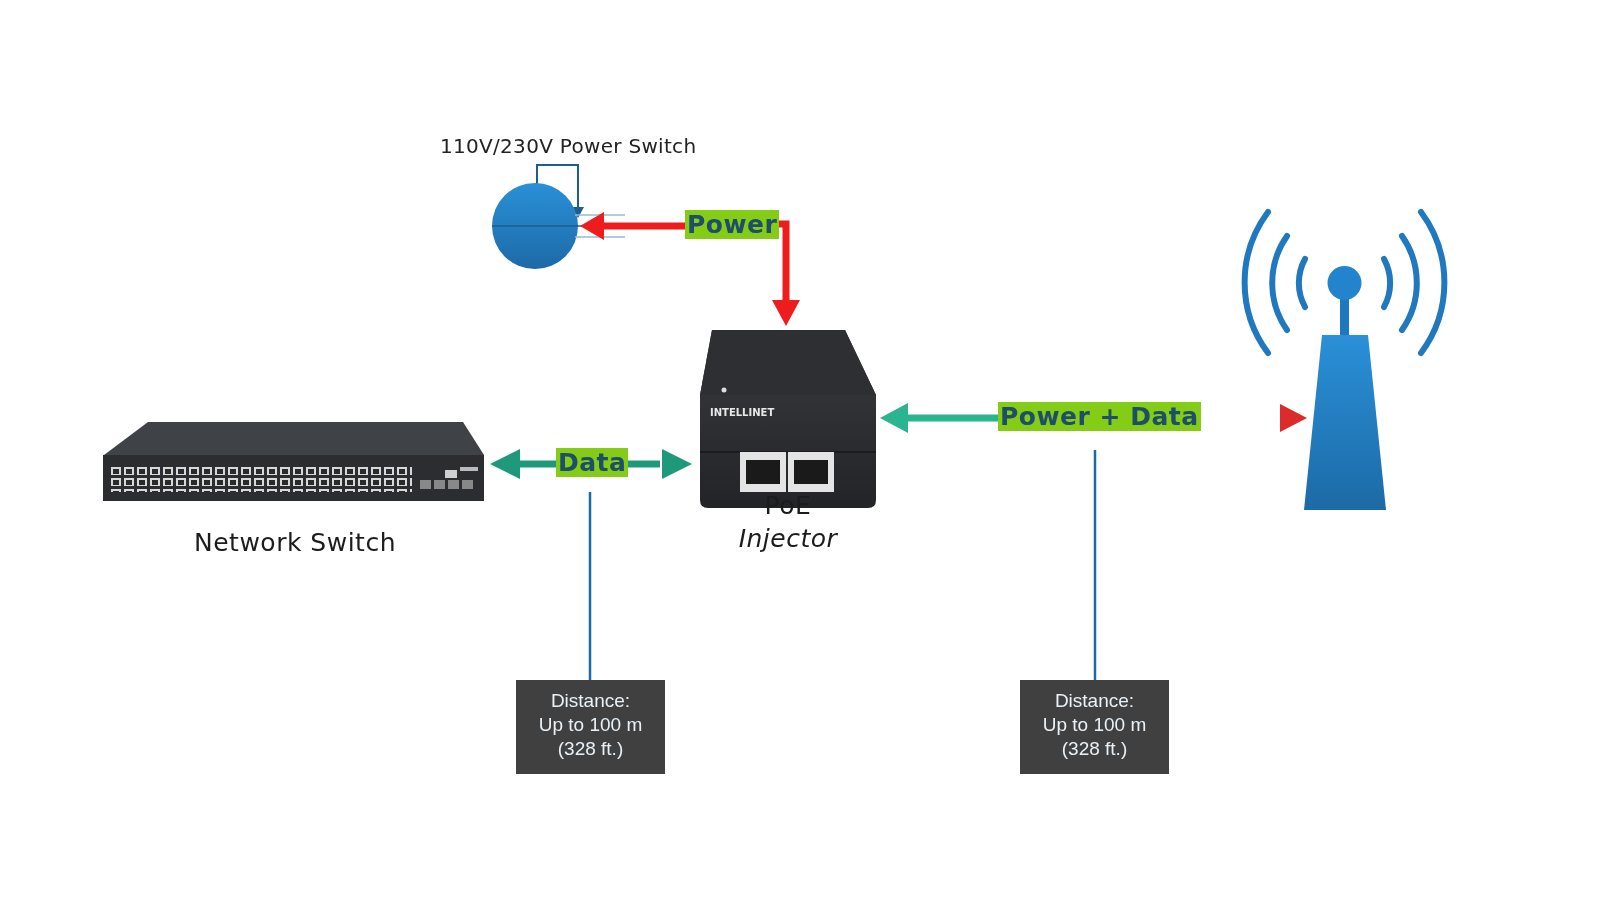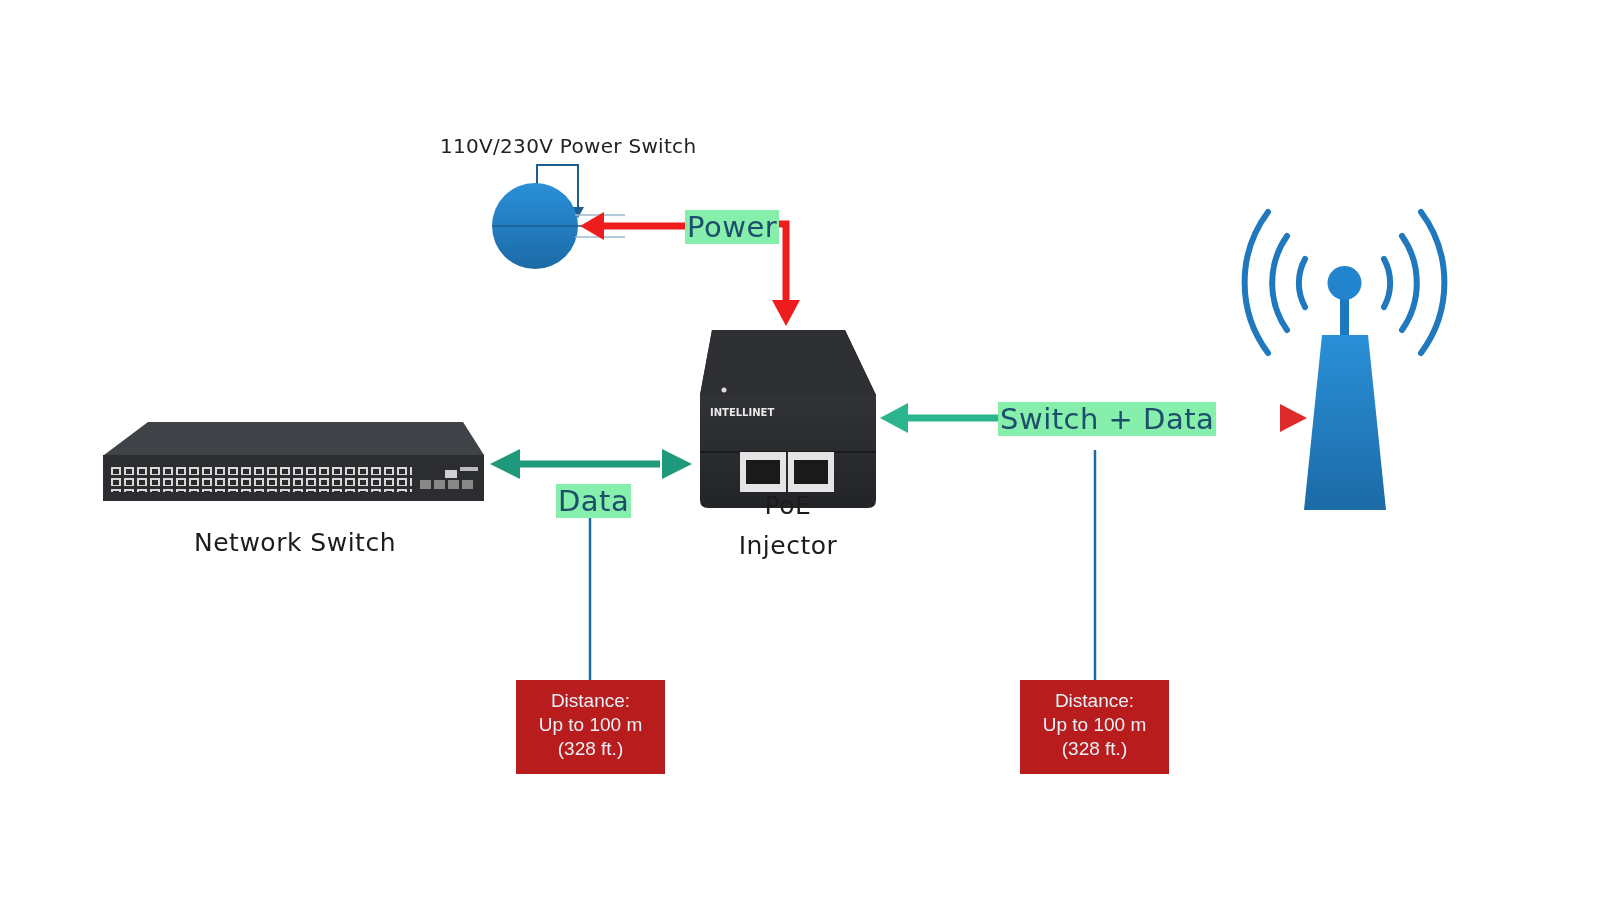--- a/index.html
+++ b/index.html
@@ -1,20 +1,20 @@
 <!DOCTYPE html>
 <html><head>
 <meta charset="utf-8">
 <style>
   html, body { margin:0; padding:0; background:#ffffff; }
   body { width:1600px; height:900px; position:relative; overflow:hidden; font-family:"DejaVu Sans", sans-serif; }
   .abs { position:absolute; }
   .lbl { color:#1c1c1c; font-size:25px; letter-spacing:0.5px; text-align:center; line-height:33px; }
-  .flow { color:#1d4e6b; font-size:29px; letter-spacing:0.5px; background:#86efac; padding:0 2px; }
-  .dist { background:#b91c1c; color:#e8f1f8; font-family:"Liberation Sans", sans-serif; font-size:19px; line-height:24px; text-align:center; padding-top:9px; box-sizing:border-box; }
+  .flow { color:#1d4e6b; font-size:25px; letter-spacing:0.5px; background:#84cc16; padding:0 2px;font-weight:bold; }
+  .dist { background:#404040; color:#e8f1f8; font-family:"Liberation Sans", sans-serif; font-size:19px; line-height:24px; text-align:center; padding-top:9px; box-sizing:border-box; }
   svg { position:absolute; left:0; top:0; }
 </style>
 </head>
 <body>
 
 <svg width="1600" height="900" viewBox="0 0 1600 900">
   <defs>
     <linearGradient id="gBlue" x1="0" y1="0" x2="0" y2="1">
       <stop offset="0" stop-color="#2a90d8"></stop>
       <stop offset="1" stop-color="#1c6aa6"></stop>
@@ -102,28 +102,28 @@
     </g>
   </g>
 
   <line x1="590" y1="492" x2="590" y2="680" stroke="#1a6aa8" stroke-width="2.5"></line>
   <line x1="1095" y1="450" x2="1095" y2="680" stroke="#1a6aa8" stroke-width="2.5"></line>
 </svg>
 
 <div class="abs" style="left:440px; top:134px; font-size:20px; color:#222; letter-spacing:0.3px;">110V/230V Power Switch</div>
 
 <div class="abs flow" style="left:685px; top:210px;">Power</div>
-<div class="abs flow" style="left:556px; top:448px;margin-top:36px;">Data</div>
-<div class="abs flow" style="left:998px; top:402px;">Switch + Data</div>
+<div class="abs flow" style="left:556px; top:448px;">Data</div>
+<div class="abs flow" style="left:998px; top:402px;">Power + Data</div>
 
 <div class="abs lbl" style="left:160px; top:526px; width:270px;">Network Switch</div>
 
 <div class="abs lbl" style="left:708px; top:489px; width:160px;">
   <div>PoE</div>
-  <div style="margin-top:7px;">Injector</div>
+  <div style="font-style:italic;">Injector</div>
 </div>
 
 <div class="abs lbl" style="left:1160px; top:520px; width:370px;">
 </div>
 
 <div class="abs dist" style="left:516px; top:680px; width:149px; height:94px;">
   <div>Distance:</div>
   <div>Up to 100 m</div>
   <div>(328 ft.)</div>
 </div>

